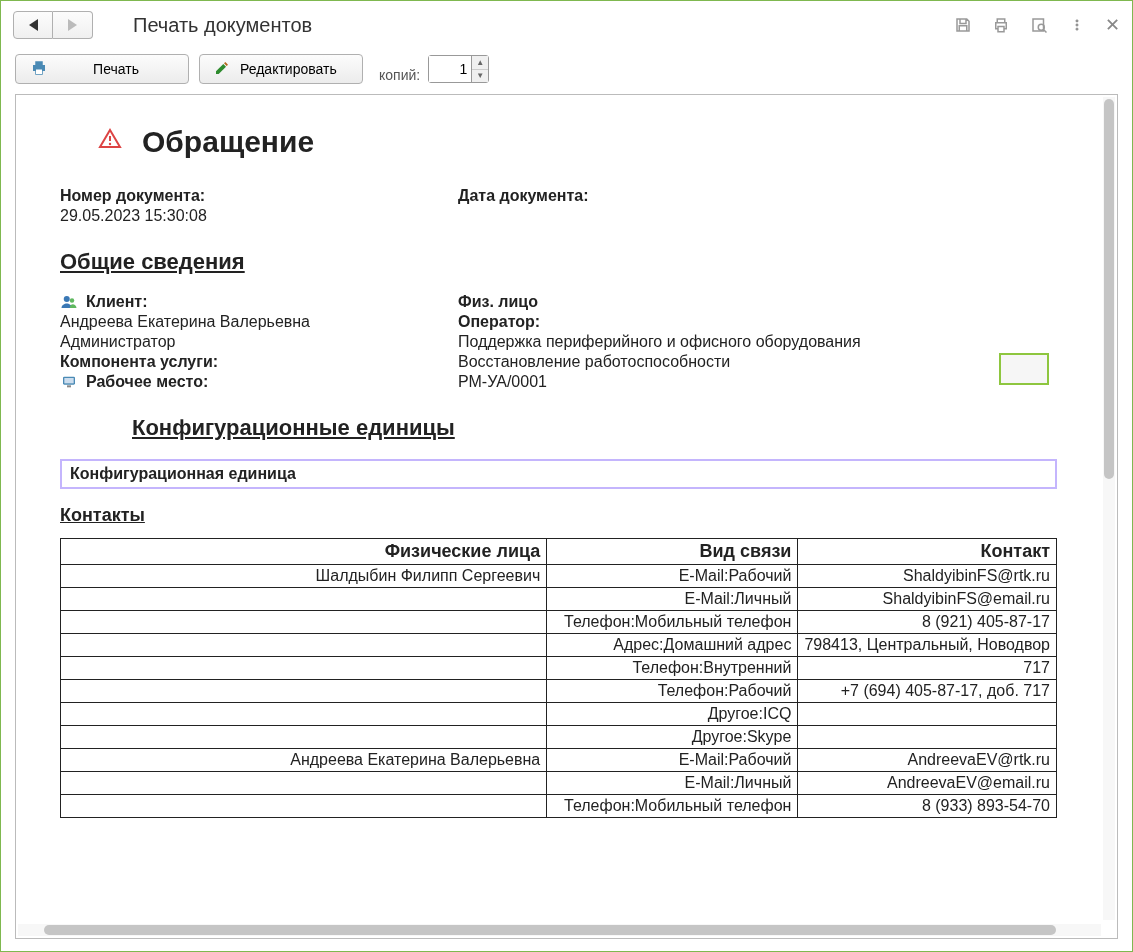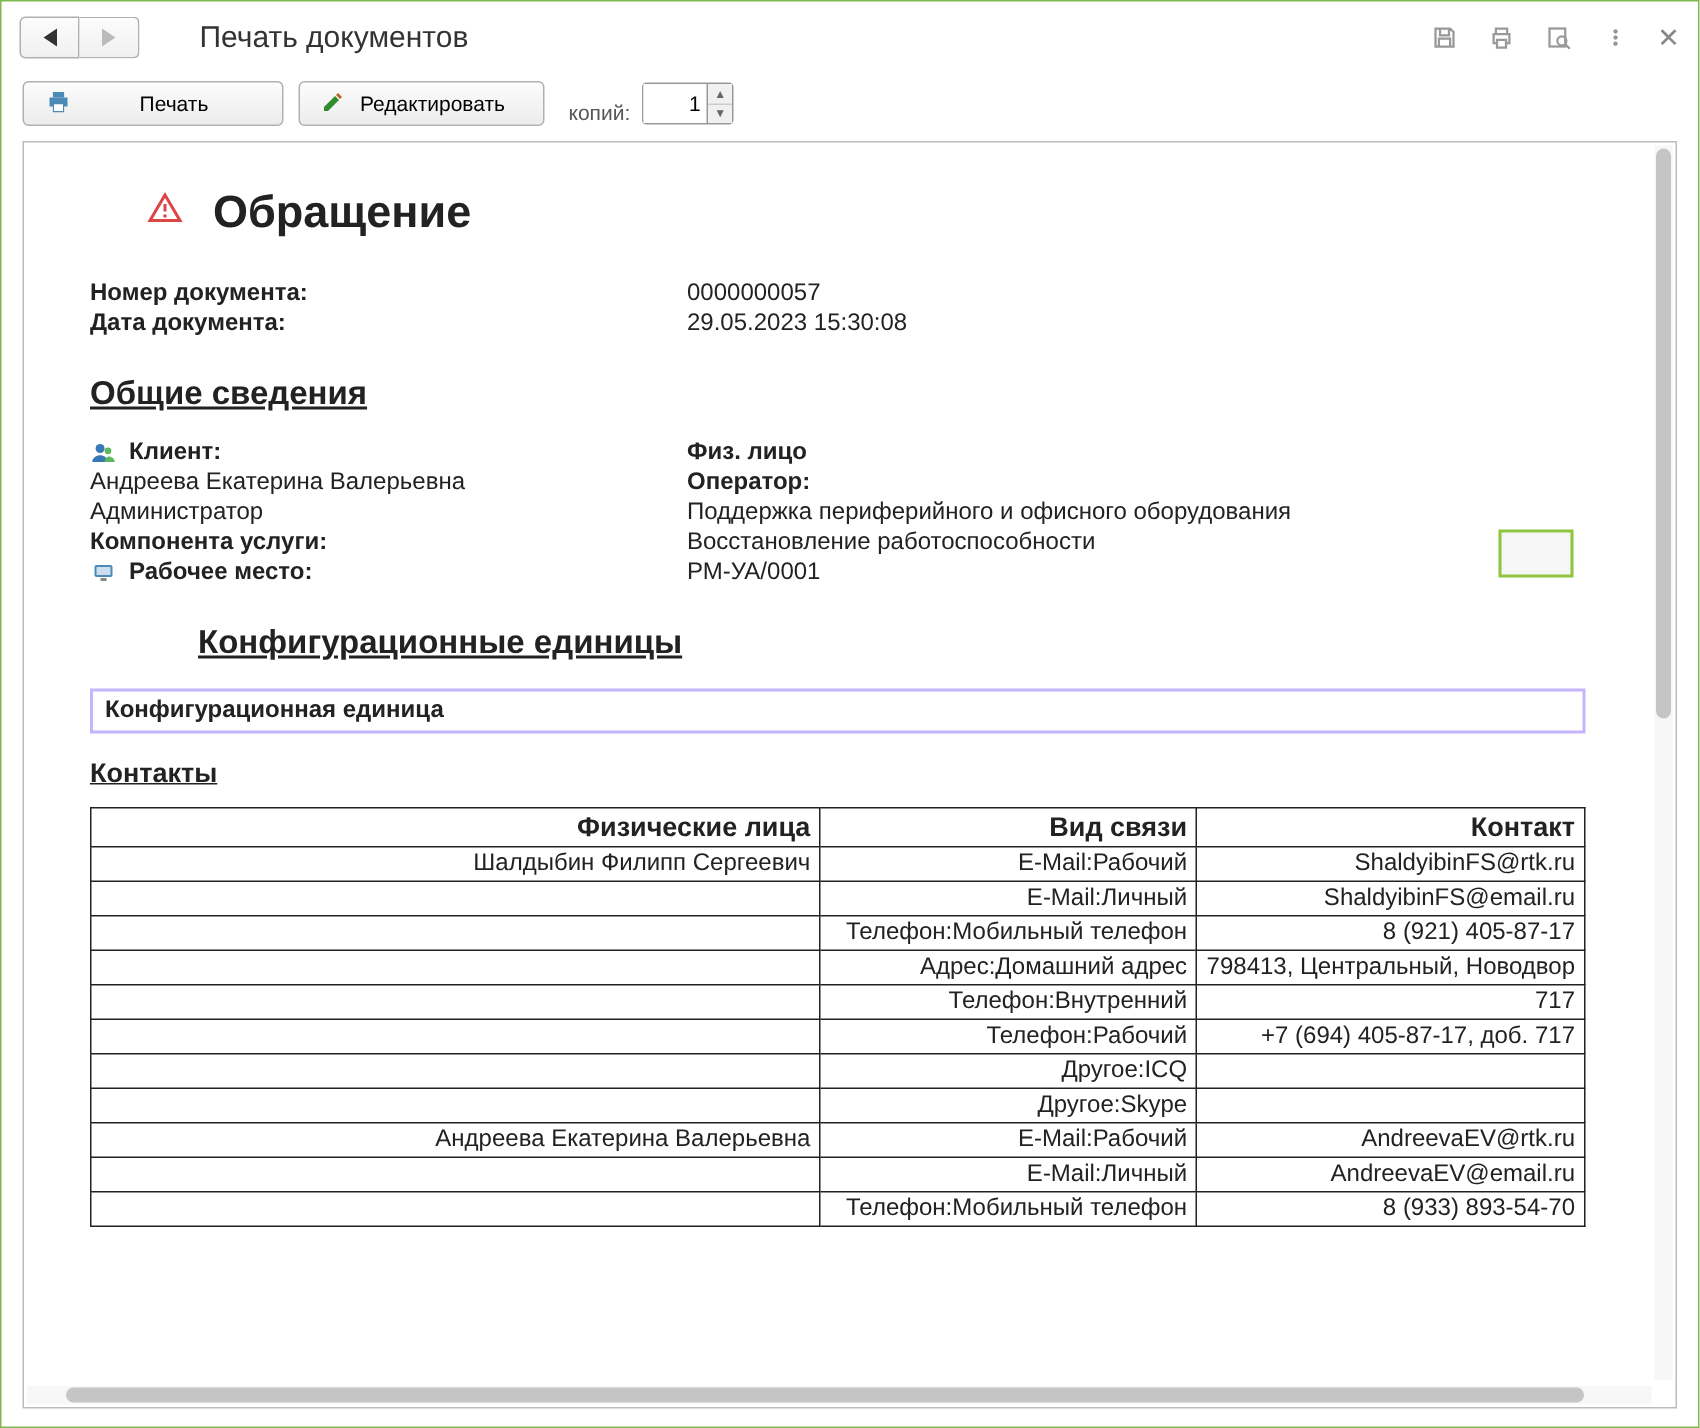--- a/index.html
+++ b/index.html
@@ -278,21 +278,20 @@
             <path fill="none" stroke="#d44" stroke-width="2" d="M12 3 L22 20 H2 Z"></path>
             <line x1="12" y1="9" x2="12" y2="14" stroke="#d44" stroke-width="2"></line>
             <circle cx="12" cy="17" r="1.2" fill="#d44"></circle>
           </svg>
       </span>
       <div class="doc-h1">Обращение</div>
     </div>
 
     <div class="kv">
       <div class="lbl">Номер документа:</div>
-      <div class="val">0000000057</div>
       <div class="lbl">Дата документа:</div>
       <div class="val">29.05.2023 15:30:08</div>
     </div>
 
     <div class="sec">Общие сведения</div>
 
     <div class="kv">
       <div class="lbl">
         <span class="mini">
             <svg viewBox="0 0 24 24" width="18" height="18">

